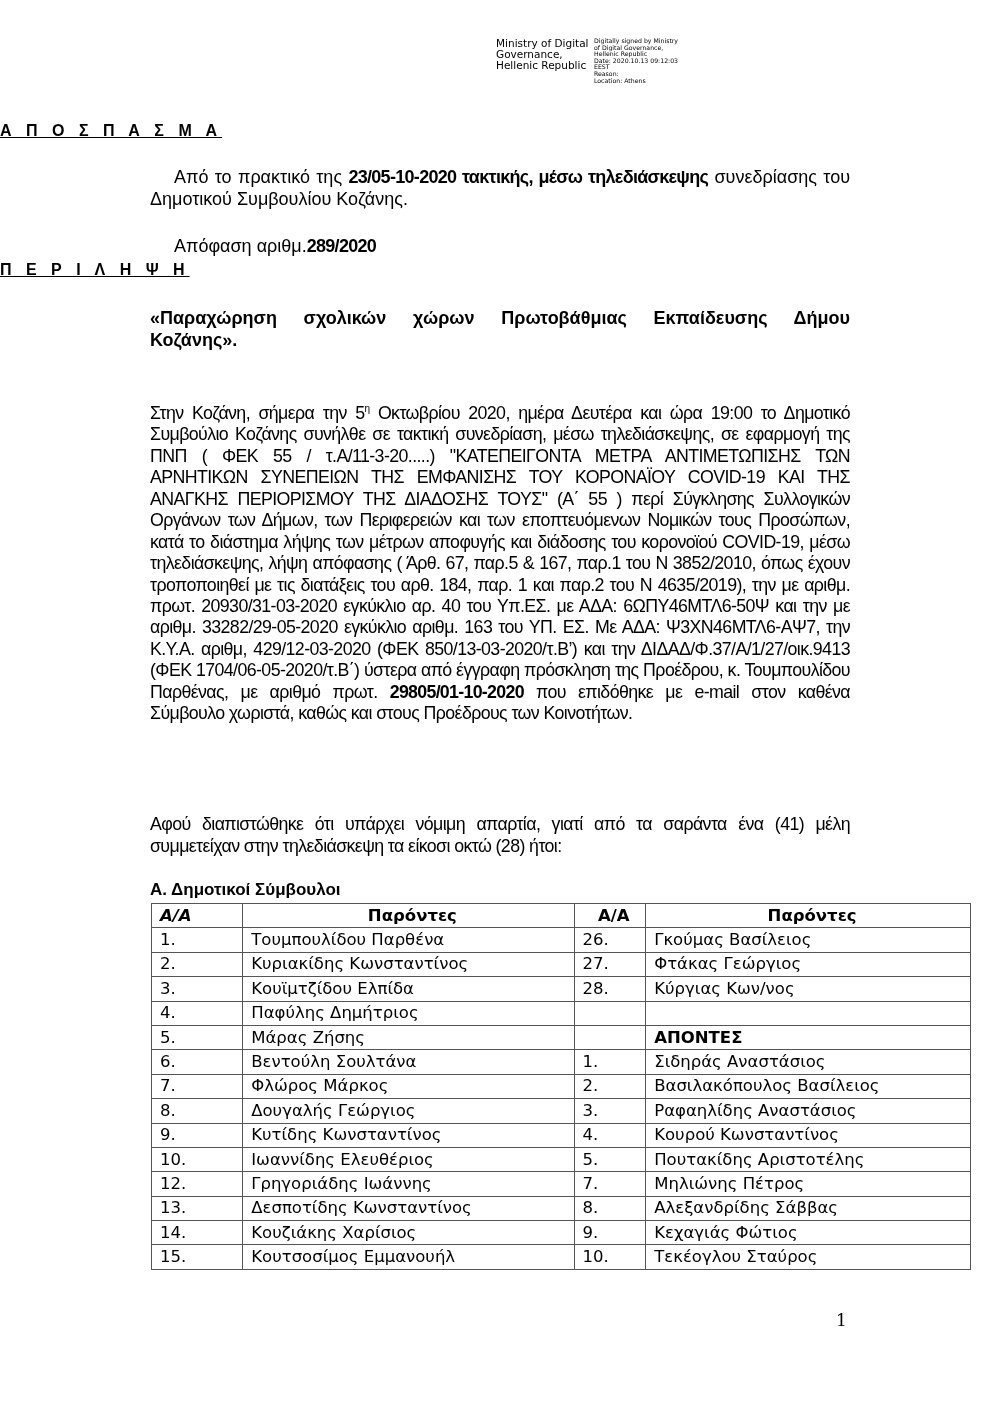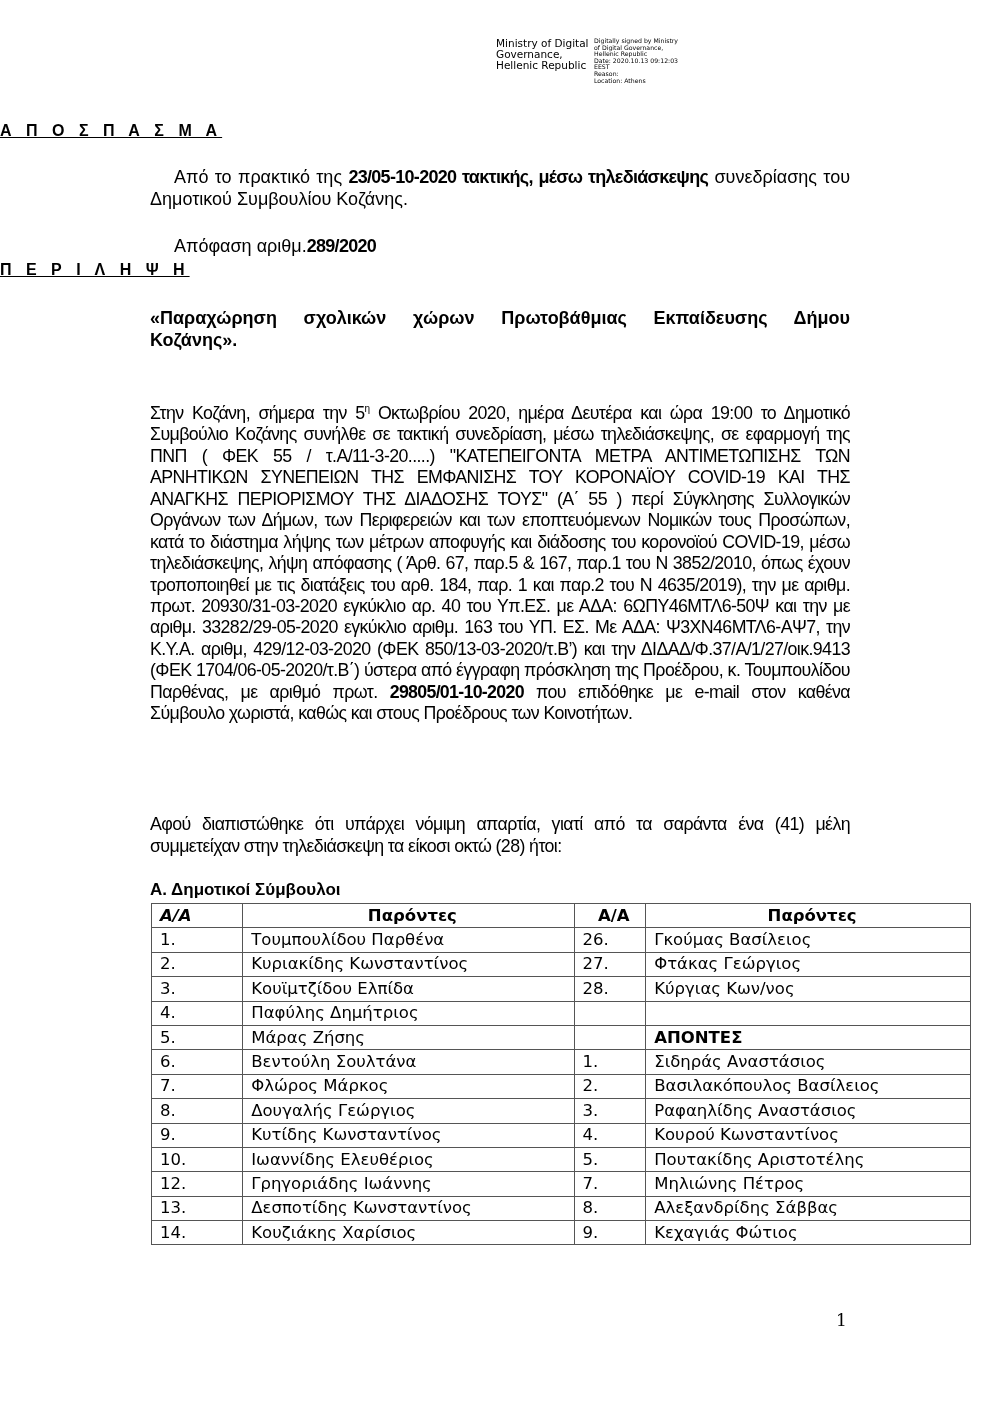--- a/index.html
+++ b/index.html
@@ -147,16 +147,22 @@
         <td>Δεσποτίδης Κωνσταντίνος</td>
         <td>8.</td>
         <td>Αλεξανδρίδης Σάββας</td>
       </tr>
     <tr>
         <td>14.</td>
         <td>Κουζιάκης Χαρίσιος</td>
         <td>9.</td>
         <td>Κεχαγιάς Φώτιος</td>
       </tr>
+    <tr>
+        <td>15.</td>
+        <td>Κουτσοσίμος Εμμανουήλ</td>
+        <td>10.</td>
+        <td>Τεκέογλου Σταύρος</td>
+      </tr>
   </tbody>
 </table>
 
 <div class="page-num">1</div>
 
 </body></html>

